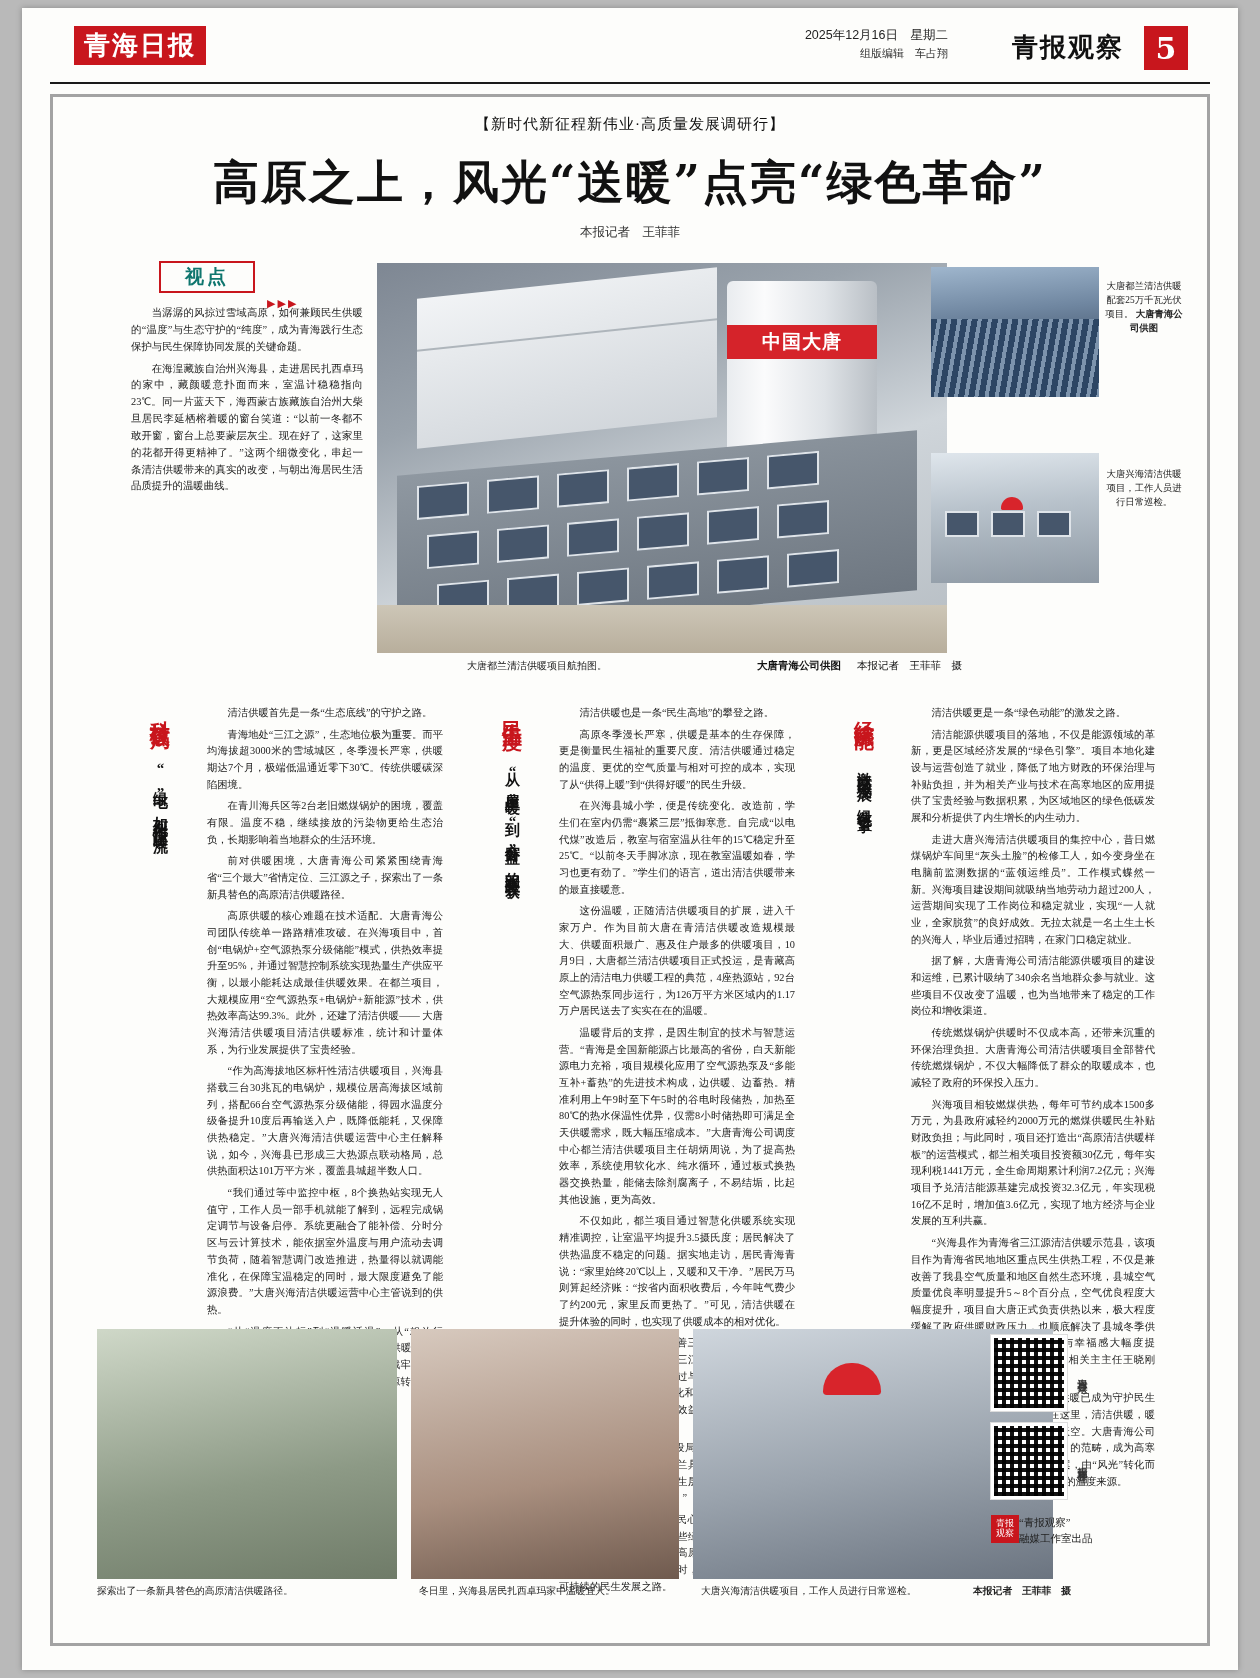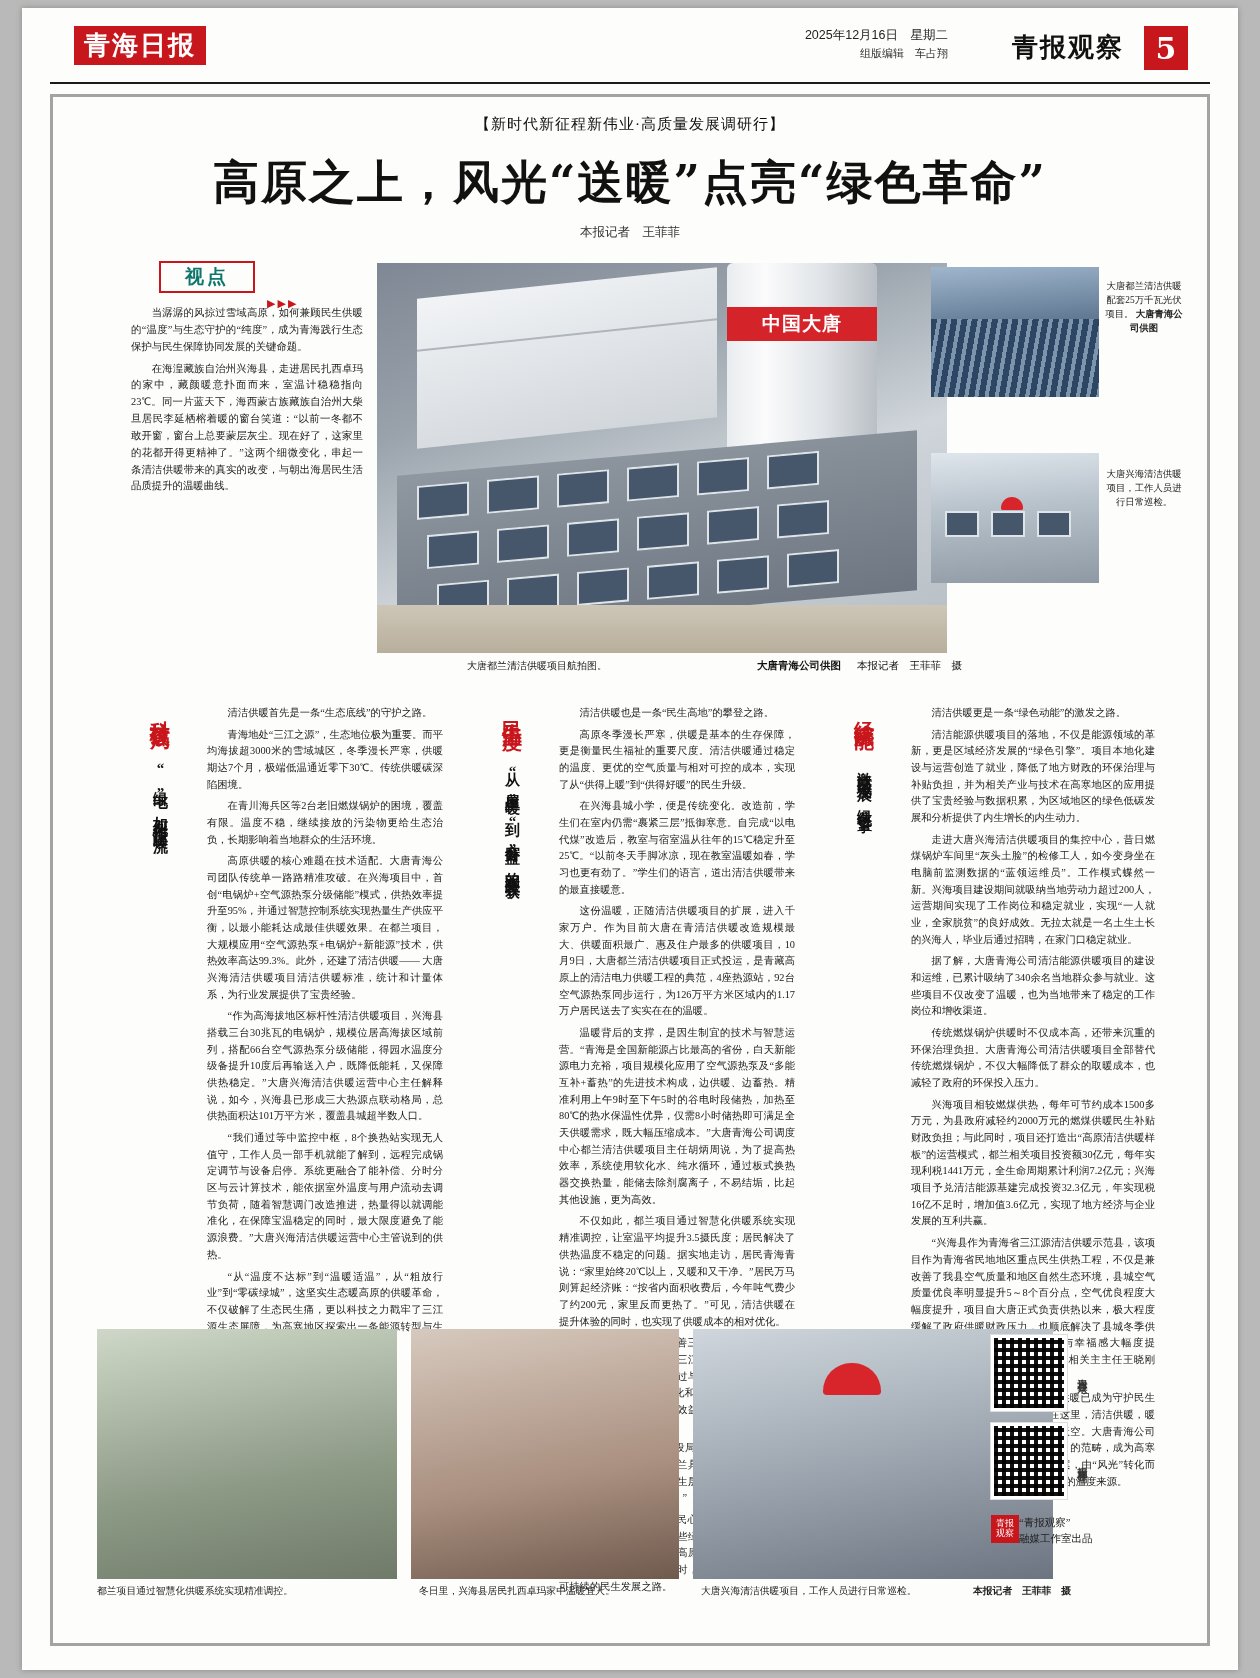--- a/index.html
+++ b/index.html
@@ -118,21 +118,21 @@
   .sp2 { top: 200px; background: linear-gradient(175deg,#dfe6ec 0%,#b9c3cc 40%,#8e99a4 100%); }
   .sp-cap {
     position: absolute; right: 10px;
     width: 78px; font-size: 9.4px; line-height: 1.5; color:#222;
     text-align: center;
   }
   .sp-cap.c1 { top: 26px; }
   .sp-cap.c2 { top: 214px; }
   .sp-cap b { font-weight: bold; }
   .tank {
-    position:absolute; left: 350px; top: 0; width: 150px; height: 200px;
+    position:absolute; left: 350px; top: 18px; width: 150px; height: 200px;
     background: linear-gradient(90deg,#e9ecef 0%,#fbfbfc 25%,#dfe3e7 65%,#b9bfc5 100%);
     border-radius: 6px 6px 2px 2px;
   }
   .tank .band {
     position:absolute; left:0; top: 44px; width: 100%; height: 34px;
     background:#d5232a; color:#fff; font-weight:bold; font-size: 19px;
     display:flex; align-items:center; justify-content:center; letter-spacing: 1px;
     font-family:"DejaVu Serif", serif;
   }
   .bldg {
@@ -294,20 +294,21 @@
         <div class="vt-col">
           <div class="vtitle">
             <span class="big">科技破局：</span>
             <span class="sub">“绿电”如何化作恒温暖流</span>
           </div>
         </div>
         <div class="txt" style="width:236px;">
           <p>清洁供暖首先是一条“生态底线”的守护之路。</p>
           <p>青海地处“三江之源”，生态地位极为重要。而平均海拔超3000米的雪域城区，冬季漫长严寒，供暖期达7个月，极端低温通近零下30℃。传统供暖碳深陷困境。</p>
           <p>在青川海兵区等2台老旧燃煤锅炉的困境，覆盖有限。温度不稳，继续接放的污染物更给生态治负，长期影响着当地群众的生活环境。</p>
+          <p>前对供暖困境，大唐青海公司紧紧围绕青海省“三个最大”省情定位、三江源之子，探索出了一条新具替色的高原清洁供暖路径。</p>
           <p>高原供暖的核心难题在技术适配。大唐青海公司团队传统单一路路精准攻破。在兴海项目中，首创“电锅炉+空气源热泵分级储能”模式，供热效率提升至95%，并通过智慧控制系统实现热量生产供应平衡，以最小能耗达成最佳供暖效果。在都兰项目，大规模应用“空气源热泵+电锅炉+新能源”技术，供热效率高达99.3%。此外，还建了清洁供暖—— 大唐兴海清洁供暖项目清洁供暖标准，统计和计量体系，为行业发展提供了宝贵经验。</p>
           <p>“作为高海拔地区标杆性清洁供暖项目，兴海县搭载三台30兆瓦的电锅炉，规模位居高海拔区域前列，搭配66台空气源热泵分级储能，得园水温度分级备提升10度后再输送入户，既降低能耗，又保障供热稳定。”大唐兴海清洁供暖运营中心主任解释说，如今，兴海县已形成三大热源点联动格局，总供热面积达101万平方米，覆盖县城超半数人口。</p>
           <p>“我们通过等中监控中枢，8个换热站实现无人值守，工作人员一部手机就能了解到，远程完成锅定调节与设备启停。系统更融合了能补偿、分时分区与云计算技术，能依据室外温度与用户流动去调节负荷，随着智慧调门改造推进，热量得以就调能准化，在保障宝温稳定的同时，最大限度避免了能源浪费。”大唐兴海清洁供暖运营中心主管说到的供热。</p>
           <p>“从“温度不达标”到“温暖适温”，从“粗放行业”到“零碳绿城”，这坚实生态暖高原的供暖革命，不仅破解了生态民生痛，更以科技之力戳牢了三江源生态屏障，为高寒地区探索出一条能源转型与生态保护双赢的可持续路径。</p>
         </div>
       </div>
 
       <div class="colwrap c2w">
         <div class="vt-col">
           <div class="vtitle">
@@ -348,21 +349,21 @@
       </div>
     </div>
 
     <div class="bottom">
       <div class="bphoto bp1"></div>
       <div class="bphoto bp2"></div>
       <div class="bphoto bp3">
         <div class="helmet" style="left:130px; top:34px;"></div>
       </div>
 
-      <div class="bcap bc1">都兰项目通过智慧化供暖系统实现精准调控。</div>
+      <div class="bcap bc1">探索出了一条新具替色的高原清洁供暖路径。</div>
       <div class="bcap bc2">冬日里，兴海县居民扎西卓玛家中温暖宜人。</div>
       <div class="bcap bc3">大唐兴海清洁供暖项目，工作人员进行日常巡检。</div>
       <div class="bcap bc4">本报记者　王菲菲　摄</div>
 
       <div class="qr-area">
         <div class="qr-row">
           <div class="qr"></div>
           <div class="qr-lbl">青海日报公众号</div>
         </div>
         <div class="qr-row">

